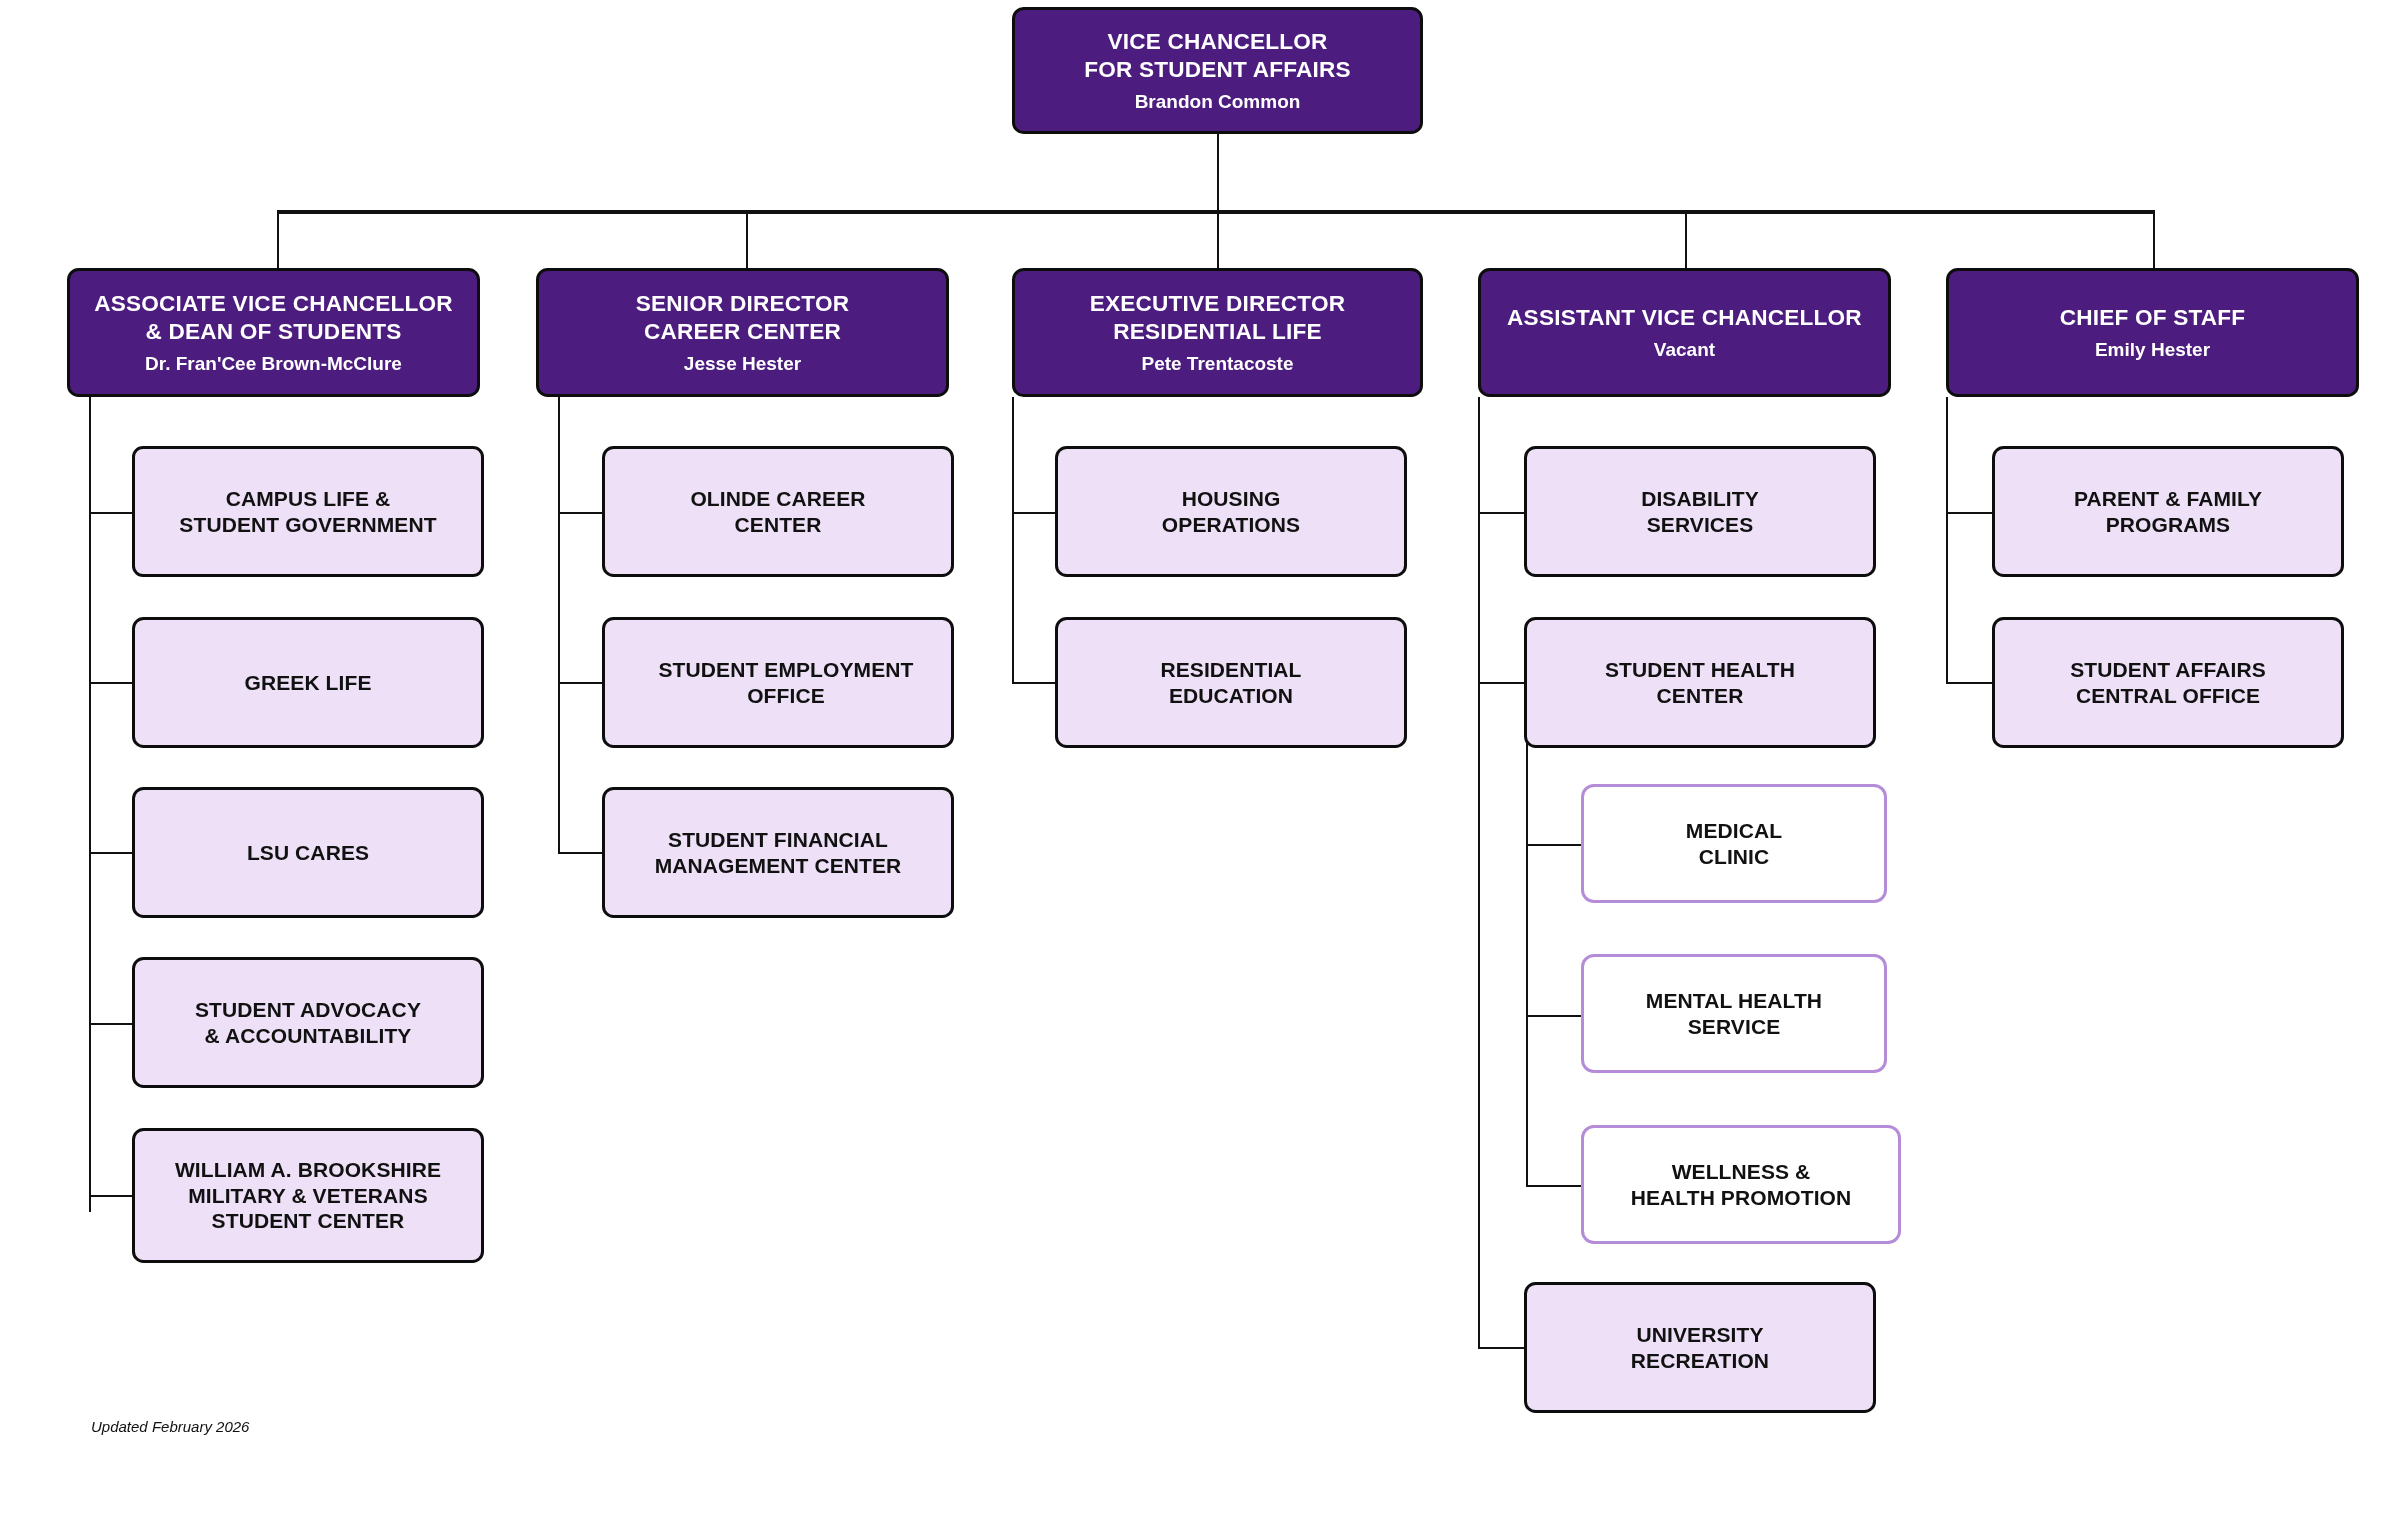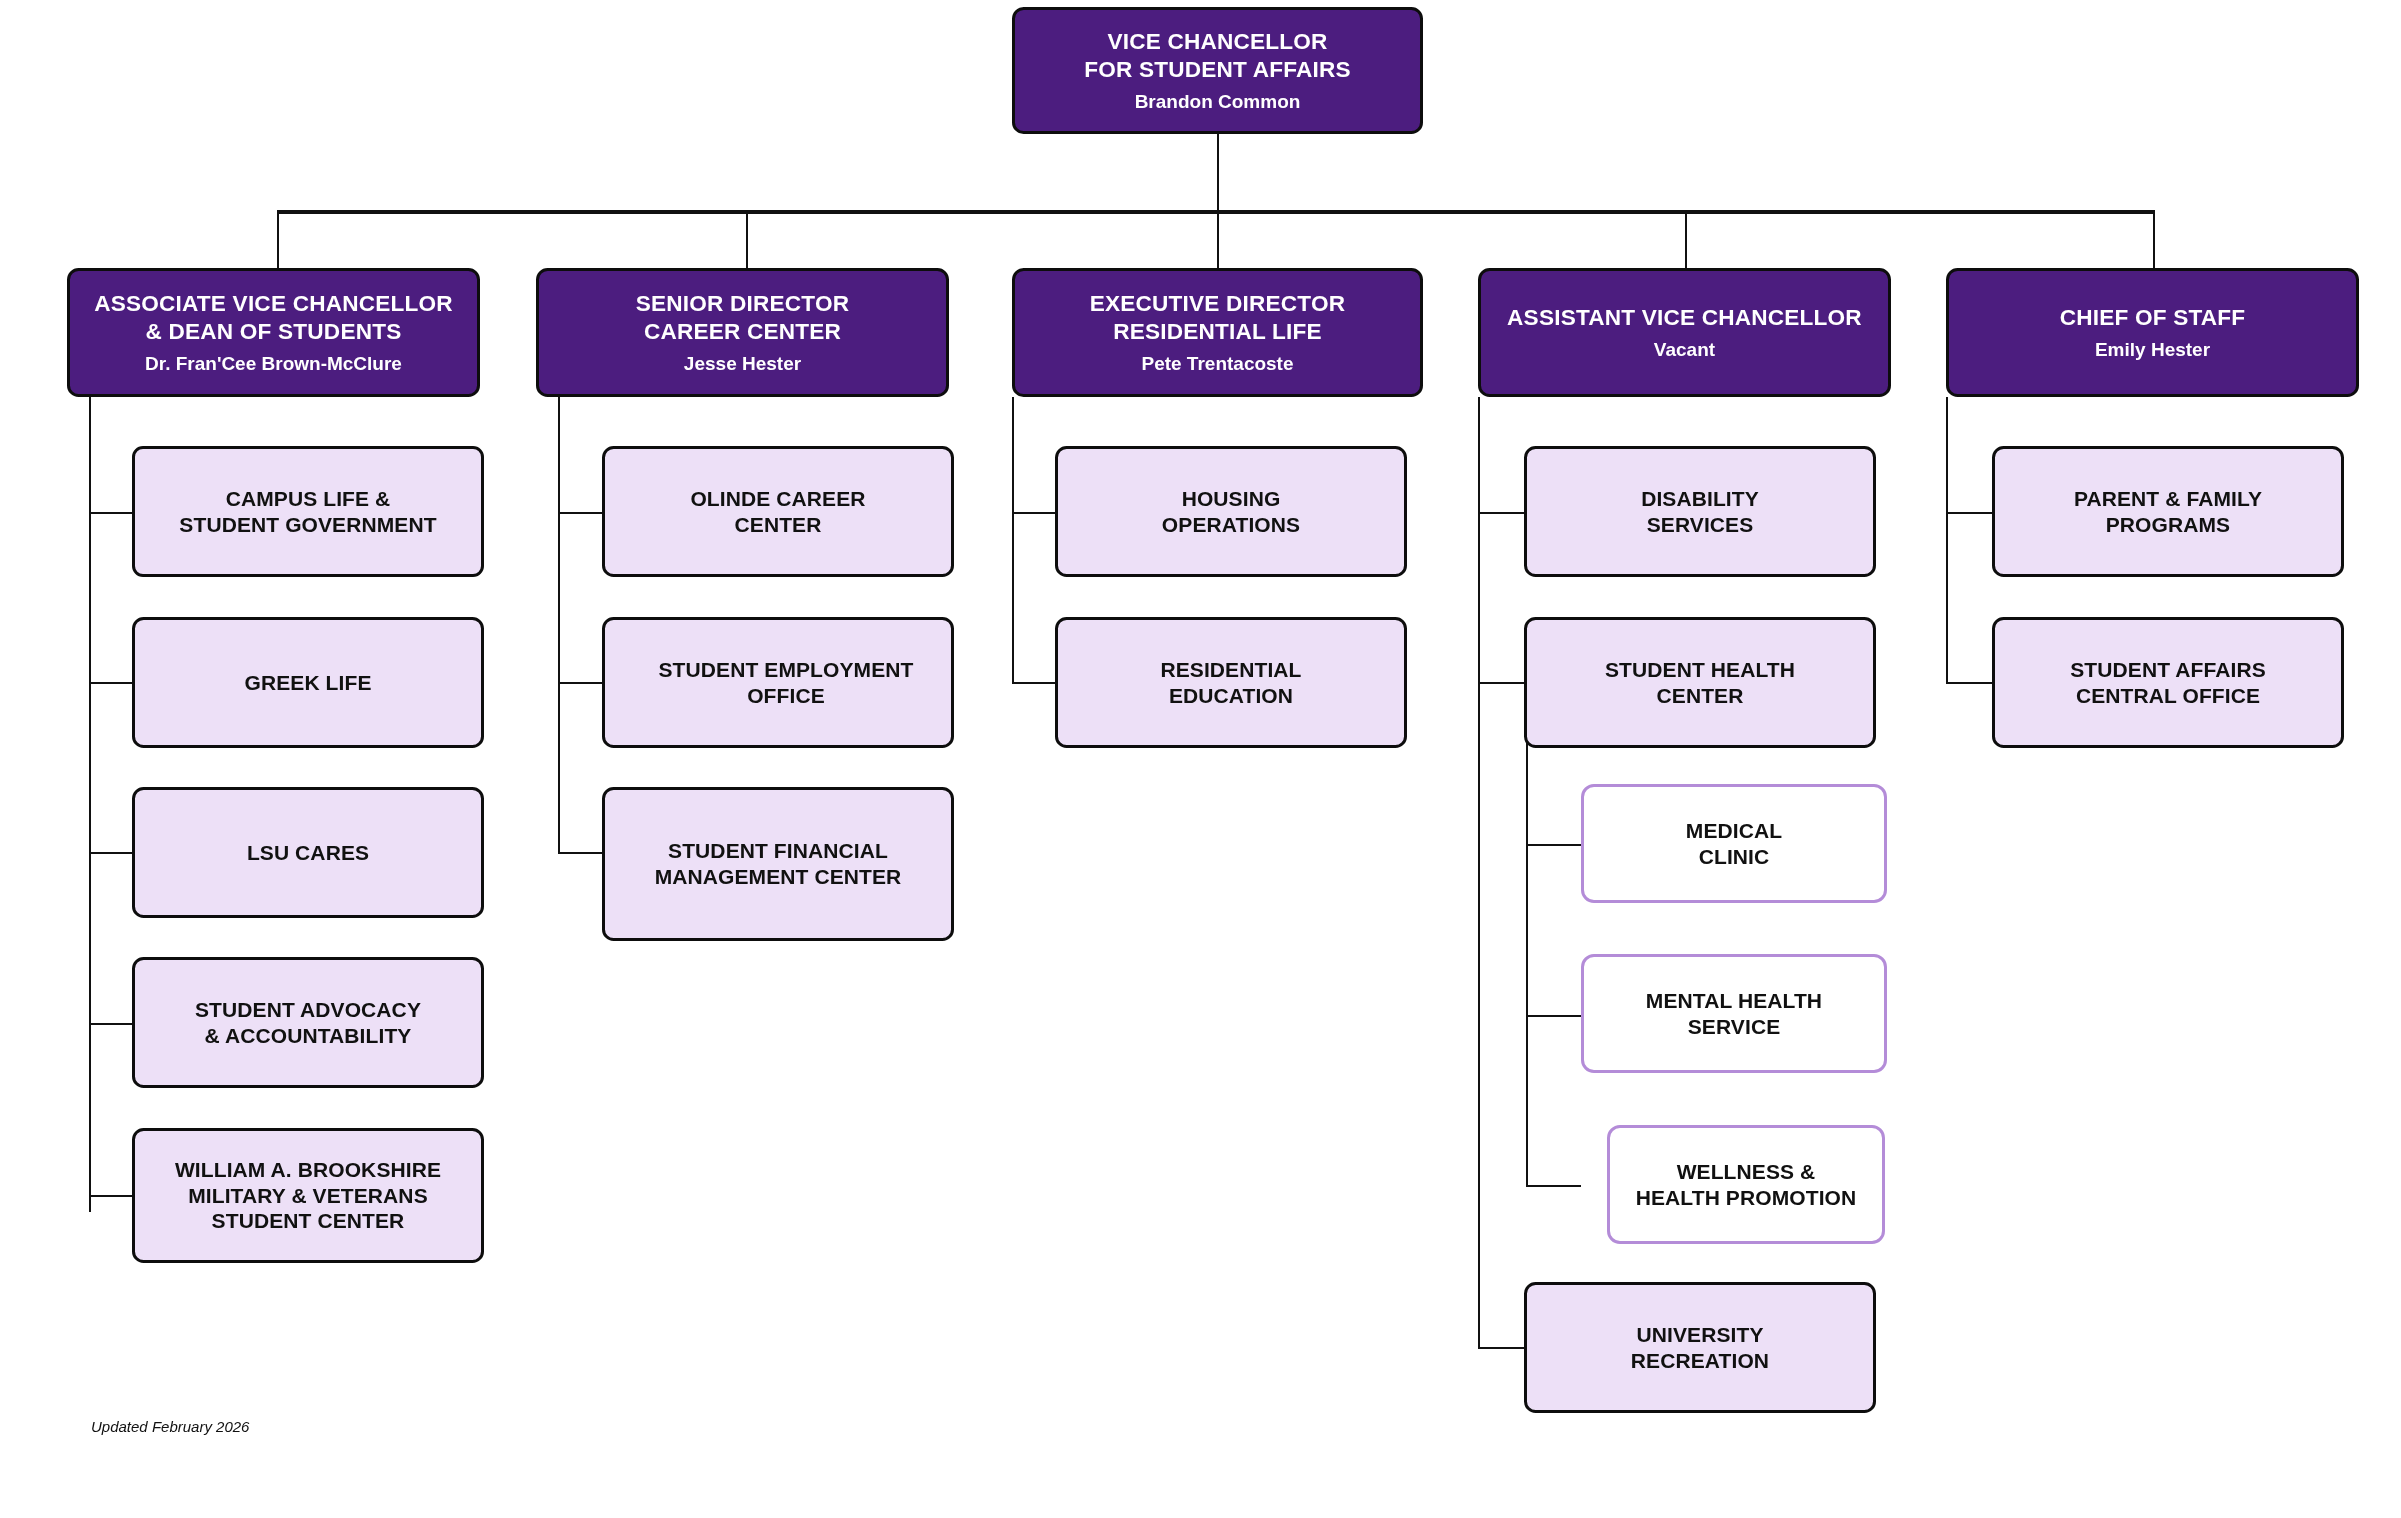--- a/index.html
+++ b/index.html
@@ -183,21 +183,21 @@
     <div class="person">Jesse Hester</div>
   </div>
   <div class="node unit" style="left:602px; top:446px; width:352px; height:131px;">
     <div class="title">OLINDE CAREER
 CENTER</div>
   </div>
   <div class="node unit" style="left:602px; top:617px; width:352px; height:131px;padding-left:16px;">
     <div class="title">STUDENT EMPLOYMENT
 OFFICE</div>
   </div>
-  <div class="node unit" style="left:602px; top:787px; width:352px; height:154px;">
+  <div class="node unit" style="left:602px; top:787px; width:352px; height:131px;">
     <div class="title">STUDENT FINANCIAL
 MANAGEMENT CENTER</div>
   </div>
 
   <div class="node exec" style="left:1012px; top:268px; width:411px; height:129px;">
     <div class="title">EXECUTIVE DIRECTOR
 RESIDENTIAL LIFE</div>
     <div class="person">Pete Trentacoste</div>
   </div>
   <div class="node unit" style="left:1055px; top:446px; width:352px; height:131px;">
@@ -222,21 +222,21 @@
 CENTER</div>
   </div>
   <div class="node sub" style="left:1581px; top:784px; width:306px; height:119px;">
     <div class="title">MEDICAL
 CLINIC</div>
   </div>
   <div class="node sub" style="left:1581px; top:954px; width:306px; height:119px;">
     <div class="title">MENTAL HEALTH
 SERVICE</div>
   </div>
-  <div class="node sub" style="left:1581px; top:1125px; width:278px; height:119px;margin-left:26px;">
+  <div class="node sub" style="left:1581px; top:1125px; width:320px; height:119px;">
     <div class="title">WELLNESS &amp;
 HEALTH PROMOTION</div>
   </div>
   <div class="node unit" style="left:1524px; top:1282px; width:352px; height:131px;">
     <div class="title">UNIVERSITY
 RECREATION</div>
   </div>
 
   <div class="node exec" style="left:1946px; top:268px; width:413px; height:129px;">
     <div class="title">CHIEF OF STAFF</div>

